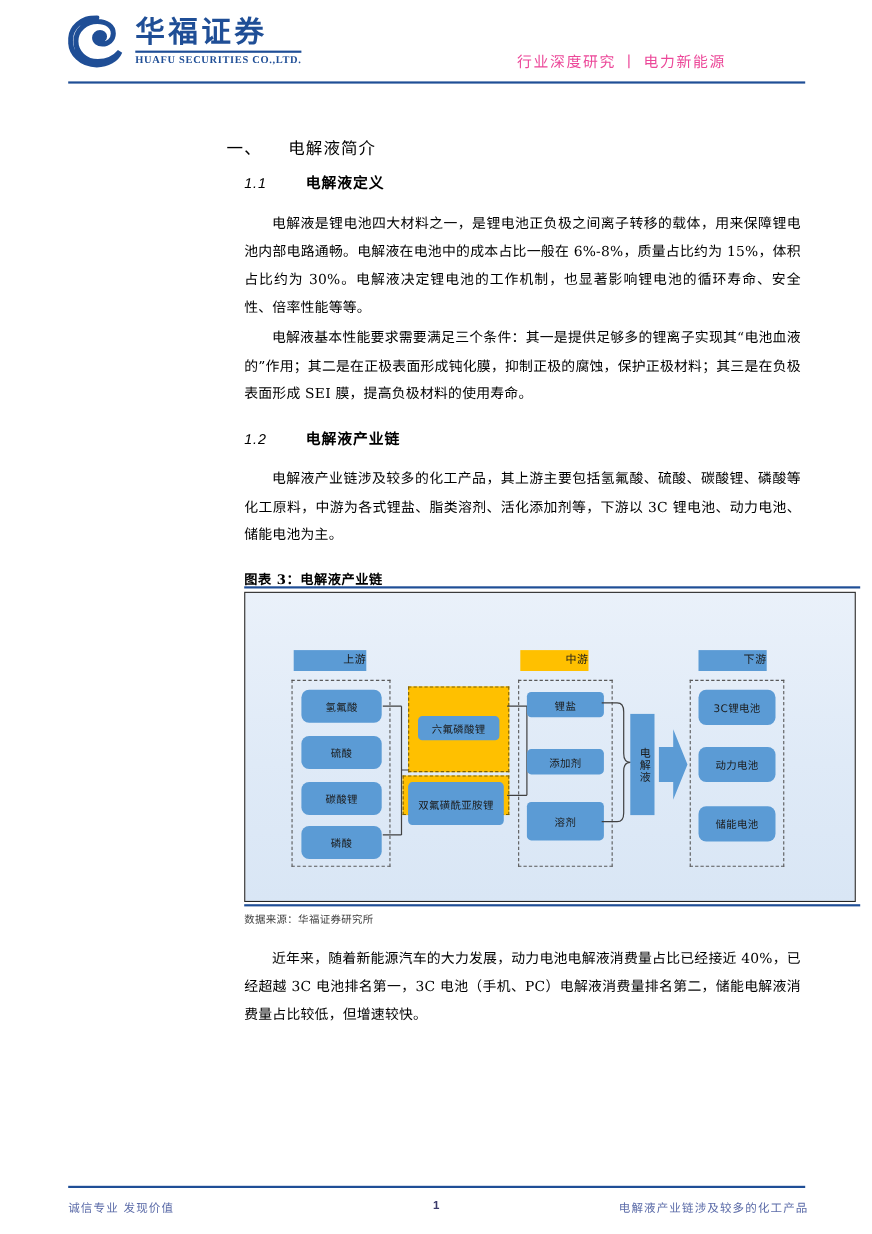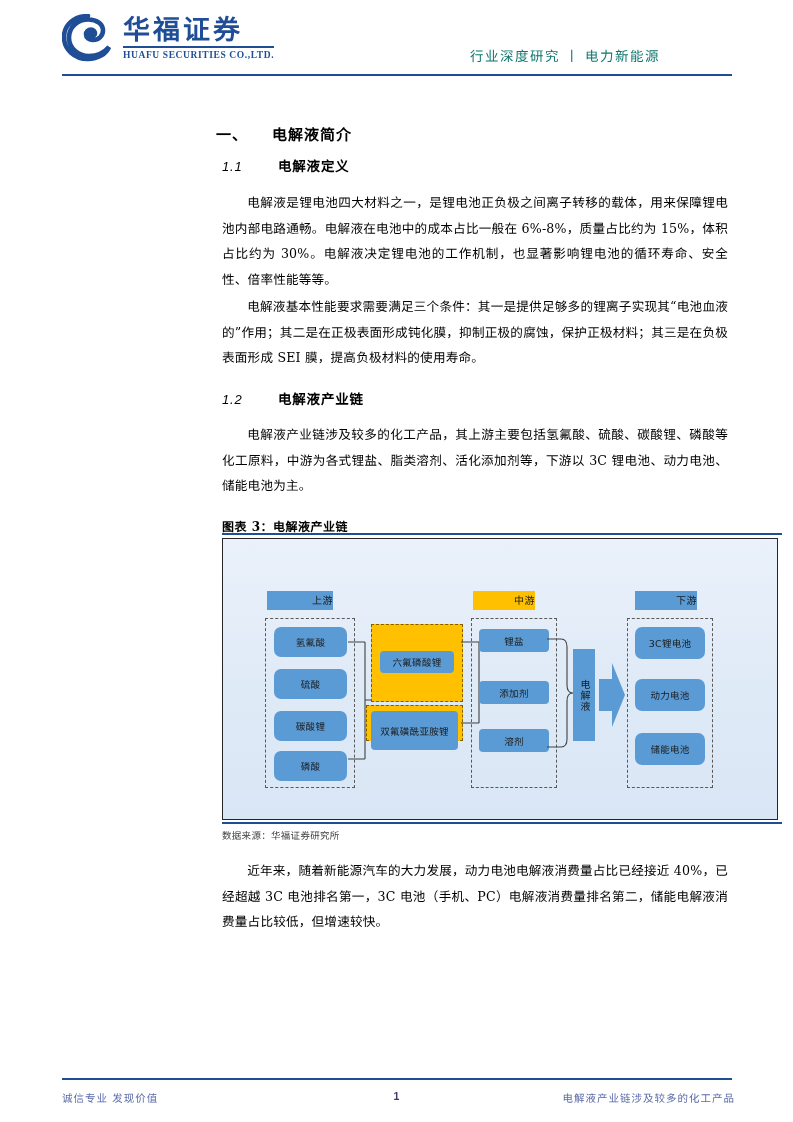--- a/index.html
+++ b/index.html
@@ -53,44 +53,44 @@
     font-size: 9.5px;
     font-weight: 700;
     letter-spacing: 0.6px;
     color: #1F4E96;
   }
   .header-right {
     position: absolute;
     right: 58px; top: 45px;
     font-family: "DejaVu Serif", serif;
     font-size: 13.5px;
-    color: #0f766e;
+    color: #ec4899;
     letter-spacing: 1.5px;
     white-space: nowrap;
   }
   .header-sep { margin: 0 5px; }
   .header-rule {
     position: absolute;
     left: 62px; top: 74px;
     width: 670px;
     height: 2px;
     background: #1F4E96;
   }
 
   
   .content {
     position: absolute;
     left: 0; top: 0;
     width: 793px;
   }
   .h1 {
     position: absolute;
-    left: 216px;
-    font-family: "DejaVu Serif", serif;
-    font-weight: 700;
+    left: 206px;
+    font-family: "DejaVu Serif", serif;
+    font-weight: 400;
     font-size: 15px;
     color: #000;
     letter-spacing: 1px;
     white-space: nowrap;
   }
   .h1 .num { display: inline-block; width: 56px; }
   .h2 {
     position: absolute;
     left: 222px;
     font-family: "DejaVu Serif", serif;
@@ -326,21 +326,21 @@
     <div class="yellow-zone" style="left:143px; top:166px; width:97px; height:36px;"></div>
     <div class="node small-rad" style="left:148px; top:172px; width:87px; height:39px;">双氟磺酰亚胺锂</div>
 
     <svg class="connector" style="left:236px; top:90px; width:36px; height:110px;" viewBox="0 0 36 110">
       <path d="M2 13 H32 M2 94 H20 M20 94 V13" fill="none" stroke="#404040" stroke-width="1.1"></path>
     </svg>
 
     <div class="dash-group" style="left:248px; top:79px; width:86px; height:170px;"></div>
     <div class="node small-rad" style="left:256px; top:90px; width:70px; height:23px;">锂盐</div>
     <div class="node small-rad" style="left:256px; top:142px; width:70px; height:23px;">添加剂</div>
-    <div class="node small-rad" style="left:256px; top:190px; width:70px; height:23px;">溶剂</div>
+    <div class="node small-rad" style="left:256px; top:190px; width:70px; height:35px;">溶剂</div>
 
     <svg class="connector" style="left:322px; top:92px; width:44px; height:125px;" viewBox="0 0 44 125">
       <path d="M2 8 H16 Q22 8 22 16 V54 Q22 62 28 62 Q22 62 22 70 V108 Q22 116 16 116 H2" fill="none" stroke="#404040" stroke-width="1.1"></path>
       <path d="M28 62 H34" fill="none" stroke="#404040" stroke-width="1.1"></path>
     </svg>
 
     <div class="elec-node" style="left:350px; top:110px; width:22px; height:92px;">
       <span>电解液</span>
     </div>
 

